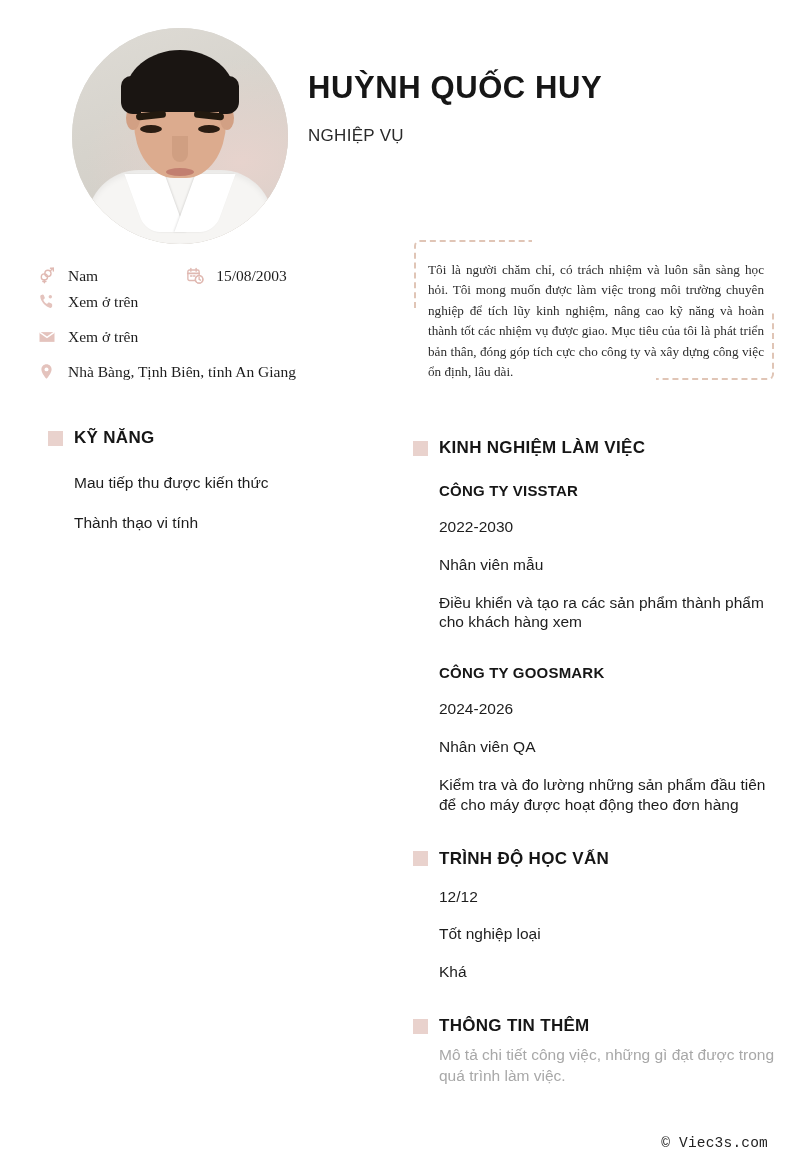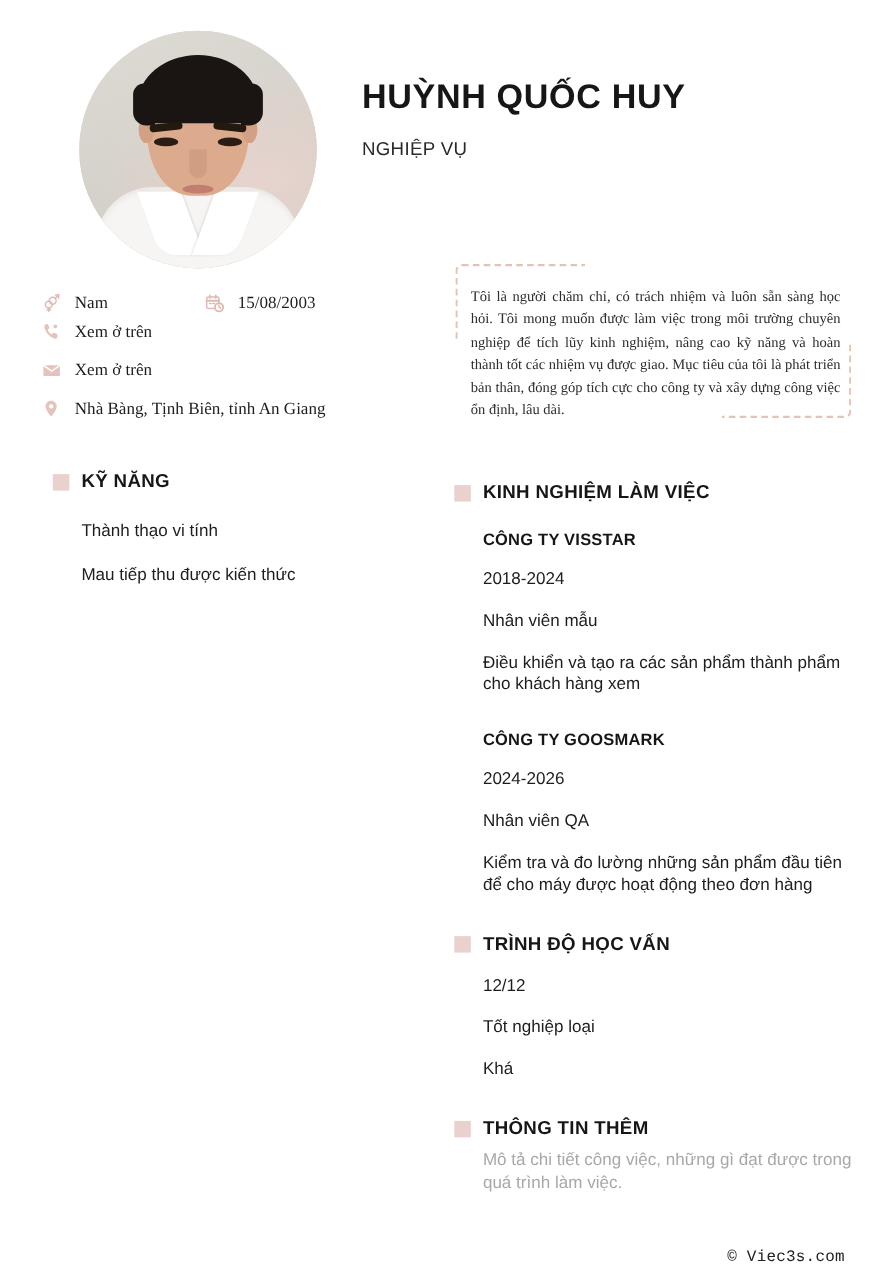--- a/index.html
+++ b/index.html
@@ -156,21 +156,21 @@
   .ph-mouth {
     position: absolute;
     left: 50%; top: 140px;
     transform: translateX(-50%);
     width: 28px; height: 8px;
     background: #c27f70;
     border-radius: 50%;
   }
 
   .head-text {
-    margin-left: 41px;
+    margin-left: 20px;
     padding-top: 42px;
   }
   .name {
     font-size: 31px;
     font-weight: bold;
     letter-spacing: 0.6px;
     color: #161616;
     white-space: nowrap;
   }
   .job-title {
@@ -424,35 +424,35 @@
     <div class="sum-corner-br"></div>
     <div class="sum-text">Tôi là người chăm chỉ, có trách nhiệm và luôn sẵn sàng học hỏi. Tôi mong muốn được làm việc trong môi trường chuyên nghiệp để tích lũy kinh nghiệm, nâng cao kỹ năng và hoàn thành tốt các nhiệm vụ được giao. Mục tiêu của tôi là phát triển bản thân, đóng góp tích cực cho công ty và xây dựng công việc ổn định, lâu dài.</div>
   </div>
 
   <div class="left-col">
     <div class="sec-head">
       <span class="sec-square"></span>
       <span class="sec-title">KỸ NĂNG</span>
     </div>
     <div class="skill-list">
+      <div class="skill-item">Mau tiếp thu được kiến thức</div>
       <div class="skill-item">Thành thạo vi tính</div>
-      <div class="skill-item">Mau tiếp thu được kiến thức</div>
     </div>
   </div>
 
   <div class="right-col">
 
     <div class="sec-head">
       <span class="sec-square"></span>
       <span class="sec-title">KINH NGHIỆM LÀM VIỆC</span>
     </div>
 
     <div class="entry">
       <div class="entry-org">CÔNG TY VISSTAR</div>
-      <div class="entry-line">2018-2024</div>
+      <div class="entry-line">2022-2030</div>
       <div class="entry-line">Nhân viên mẫu</div>
       <div class="entry-line">Điều khiển và tạo ra các sản phẩm thành phẩm cho khách hàng xem</div>
     </div>
 
     <div class="entry">
       <div class="entry-org" style="margin-top:32px;">CÔNG TY GOOSMARK</div>
       <div class="entry-line">2024-2026</div>
       <div class="entry-line">Nhân viên QA</div>
       <div class="entry-line">Kiểm tra và đo lường những sản phẩm đầu tiên để cho máy được hoạt động theo đơn hàng</div>
     </div>

